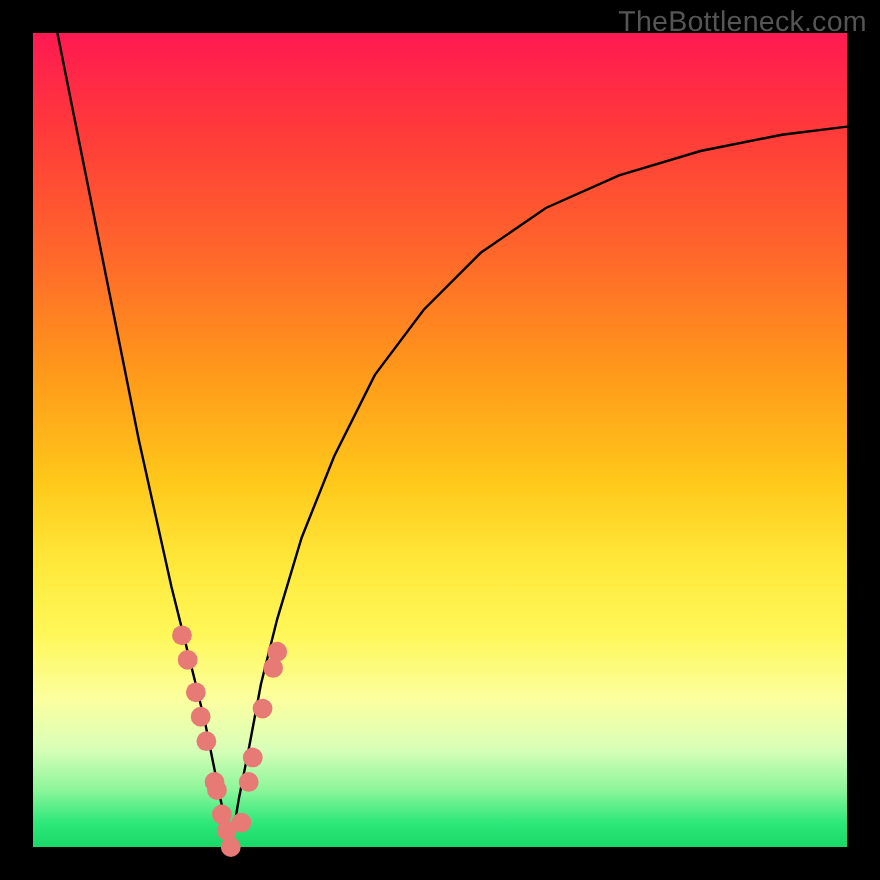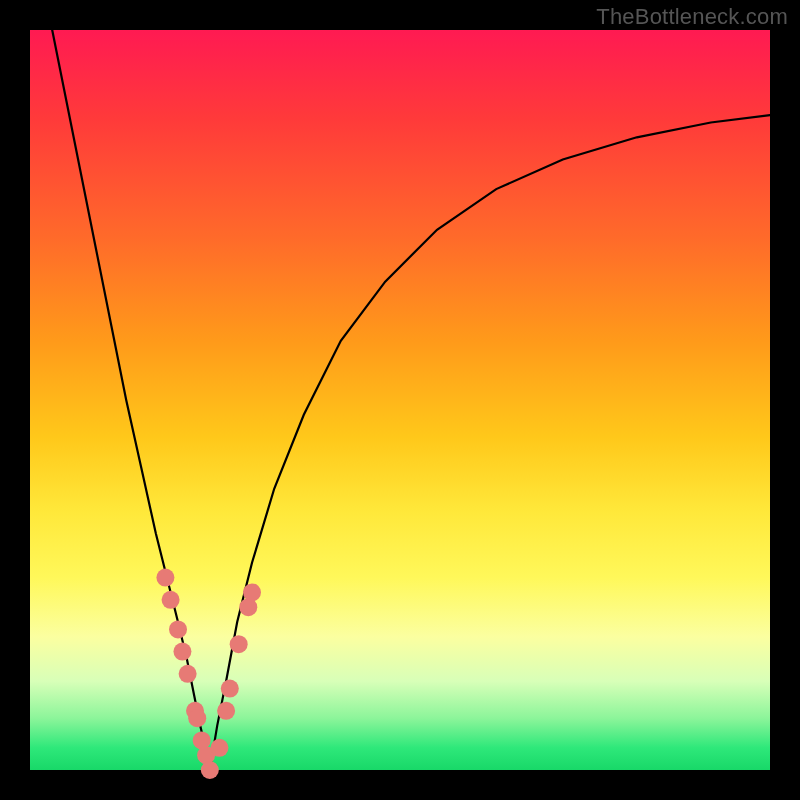--- a/index.html
+++ b/index.html
@@ -15,21 +15,21 @@
     position: relative;
     width: 800px;
     height: 800px;
     background: #000;
   }
   .watermark {
     position: absolute;
     top: 4px;
     right: 12px;
     color: #555;
-    font-size: 22px;
+    font-size: 26px;
     font-weight: 500;
     letter-spacing: 0.2px;
     z-index: 10;
   }
   .plot {
     position: absolute;
     left: 30px;
     top: 30px;
     width: 740px;
     height: 740px;

